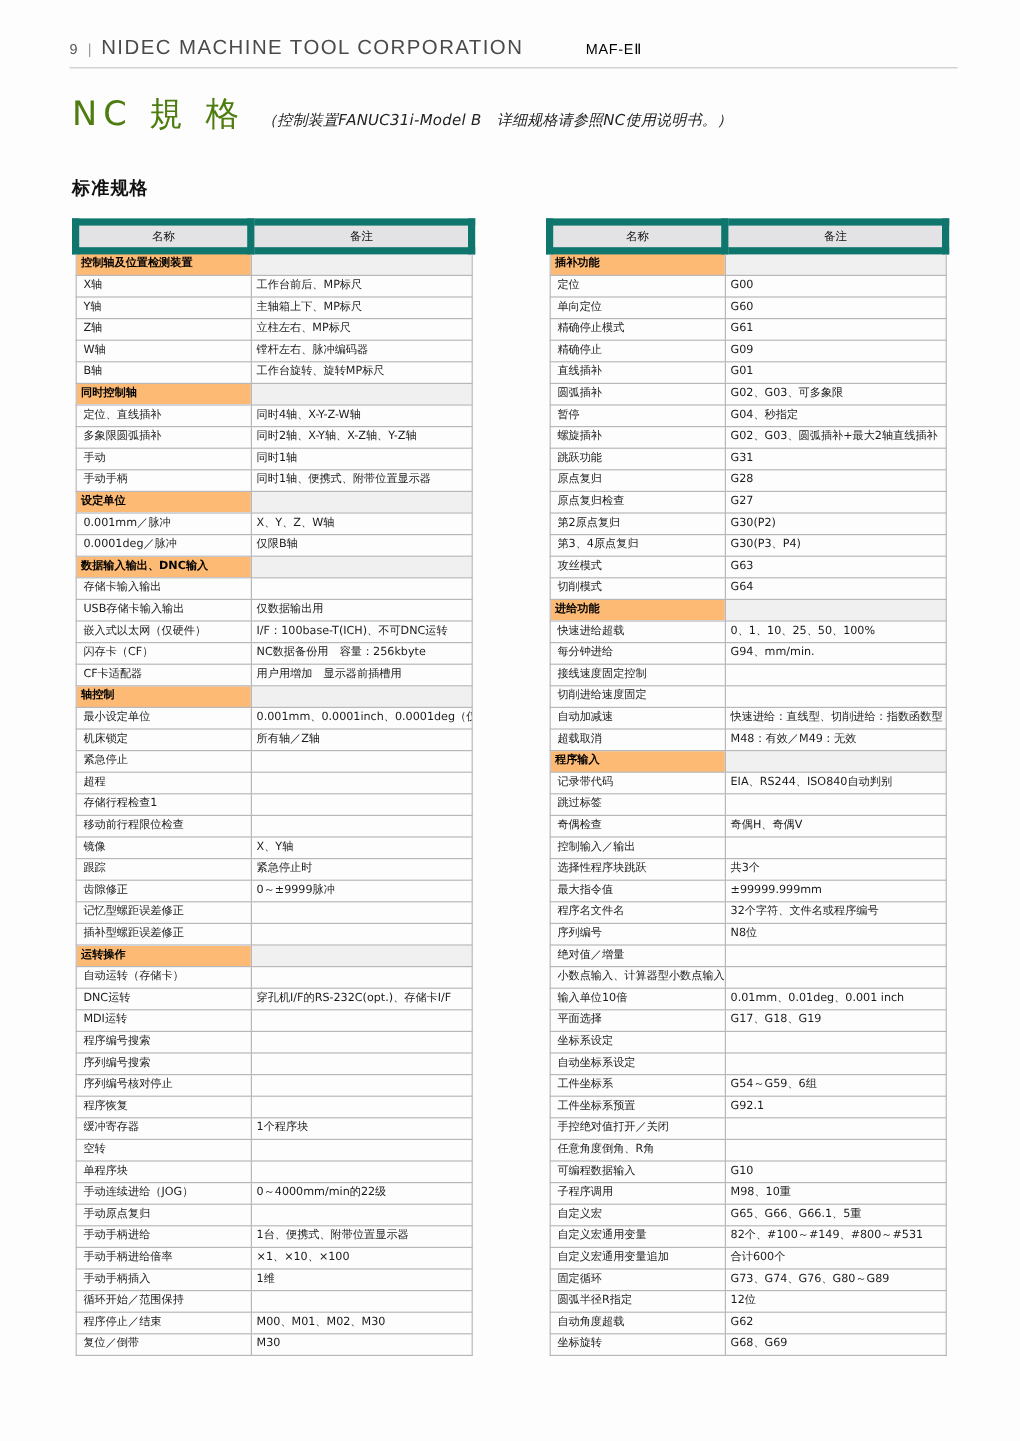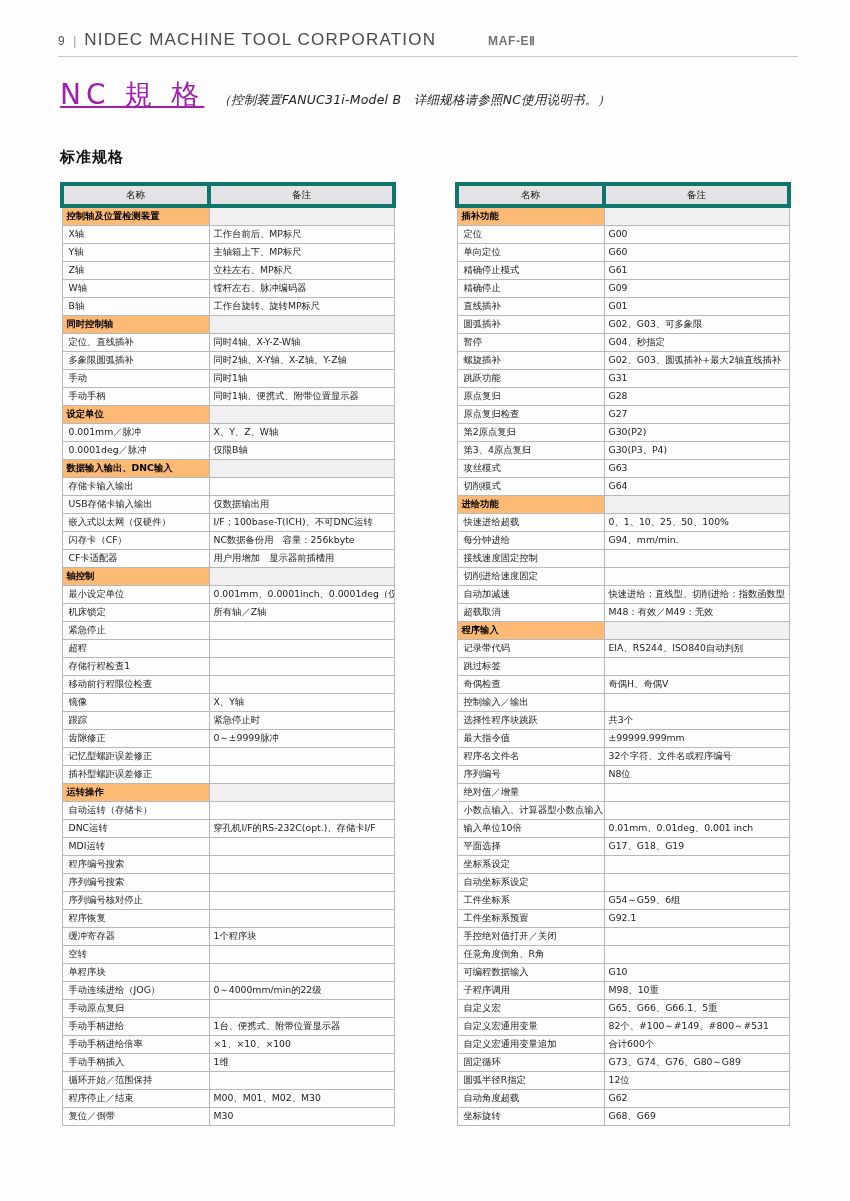--- a/index.html
+++ b/index.html
@@ -43,40 +43,39 @@
     font-size: 12px;
     color: #999;
   }
   .header .corp {
     font-size: 17px;
     color: #4a4a4a;
     letter-spacing: 1.2px;
   }
   .header .model {
     font-size: 12px;
-    color: #737373;
-    font-weight: bold;
+    color: #000000;
+    font-weight: normal;
     letter-spacing: 0.6px;
     padding-left: 44px;
   }
   
   .title-row {
     position: absolute;
     left: 60px;
     top: 76px;
     display: flex;
     align-items: baseline;
     gap: 14px;
   }
   .title-main {
     font-size: 28px;
     letter-spacing: 5px;
-    color: #a21caf;
+    color: #4d7c0f;
     font-family: "DejaVu Sans", sans-serif;
-    text-decoration: underline;
   }
   .title-note {
     font-size: 12.5px;
     color: #222;
     letter-spacing: 0.2px;
     font-family: "DejaVu Sans", sans-serif;
     font-style: italic;
   }
   .section-title {
     position: absolute;
@@ -99,21 +98,21 @@
 
   table.spec {
     border-collapse: collapse;
     width: 100%;
     font-size: 9.3px;
     font-family: "DejaVu Sans", sans-serif;
     table-layout: fixed;
   }
   table.spec th {
     background: #e3e3e5;
-    border: 4px solid #0f766e;
+    border: 6px solid #0f766e;
     font-weight: normal;
     font-size: 9.6px;
     height: 16px;
     text-align: center;
     color: #111;
     padding: 1px 2px;
   }
   table.spec td {
     border: 1px solid #b8b8bc;
     height: 15px;

